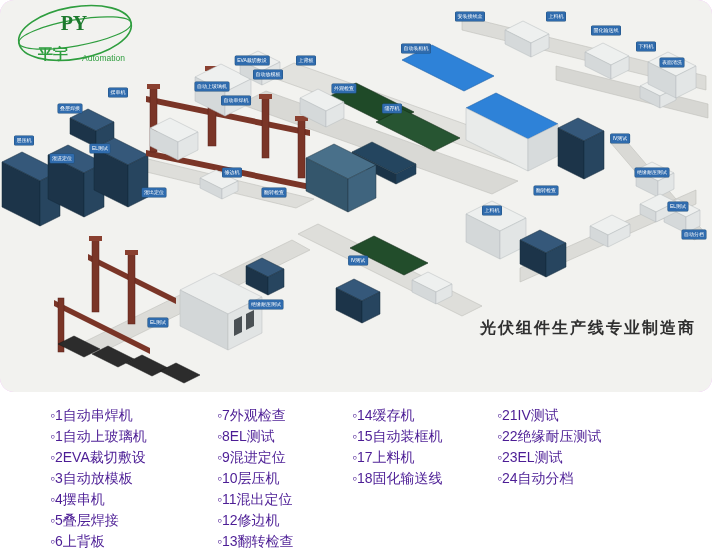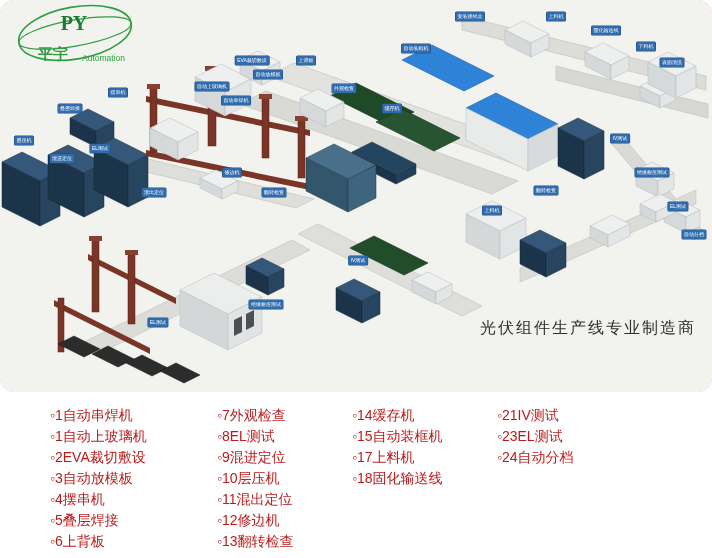--- a/index.html
+++ b/index.html
@@ -15,34 +15,34 @@
   .diagram svg{position:absolute;left:0;top:0;}
   .tag-layer{position:absolute;left:0;top:0;width:712px;height:392px;pointer-events:none;}
   .tag{
     position:absolute;transform:translate(-50%,0);
     background:#2f6bad;color:#ffffff;font-size:5px;line-height:7px;
     padding:1px 2px;border-radius:1px;white-space:nowrap;
     box-shadow:0 0 0 0.5px #20517f;
   }
   .company{
     position:absolute;right:16px;top:318px;text-align:right;
-    color:#2f2f2f;font-weight:normal;
+    color:#2f2f2f;font-weight:bold;
   }
   .company .slogan{font-size:16px;letter-spacing:2px;margin-bottom:12px;}
   .company .name{font-size:18px;letter-spacing:1.5px;}
   .legend{
     position:absolute;left:0;top:400px;width:712px;height:158px;background:#ffffff;
   }
   .legend-col{position:absolute;top:5px;}
   .legend-col.c0{left:50px;}
   .legend-col.c1{left:217px;}
   .legend-col.c2{left:352px;}
   .legend-col.c3{left:497px;}
   .legend-item{
-    font-size:14px;line-height:21px;color:#b91c1c;white-space:nowrap;
+    font-size:14px;line-height:21px;color:#4c1d95;white-space:nowrap;
   }
 </style>
 </head>
 <body>
 
 <div class="page">
 
   <div class="diagram">
 
     <svg width="712" height="392" viewBox="0 0 712 392">
@@ -280,18 +280,19 @@
         <div class="legend-item">◦13翻转检查</div>
       </div>
     <div class="legend-col c2">
         <div class="legend-item">◦14缓存机</div>
         <div class="legend-item">◦15自动装框机</div>
         <div class="legend-item">◦17上料机</div>
         <div class="legend-item">◦18固化输送线</div>
       </div>
     <div class="legend-col c3">
         <div class="legend-item">◦21IV测试</div>
+        <div class="legend-item">◦22绝缘耐压测试</div>
         <div class="legend-item">◦23EL测试</div>
         <div class="legend-item">◦24自动分档</div>
       </div>
   </div>
 
 </div>
 
 </body></html>

